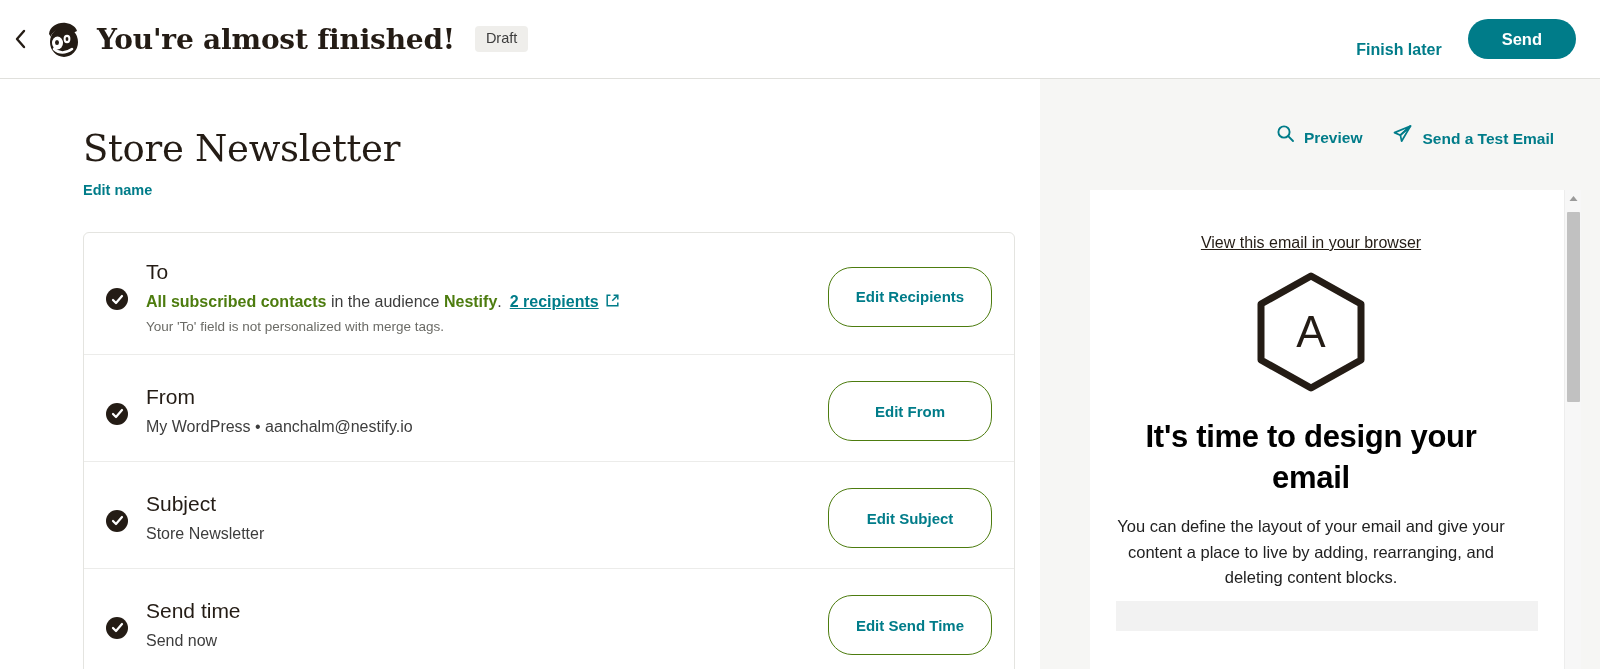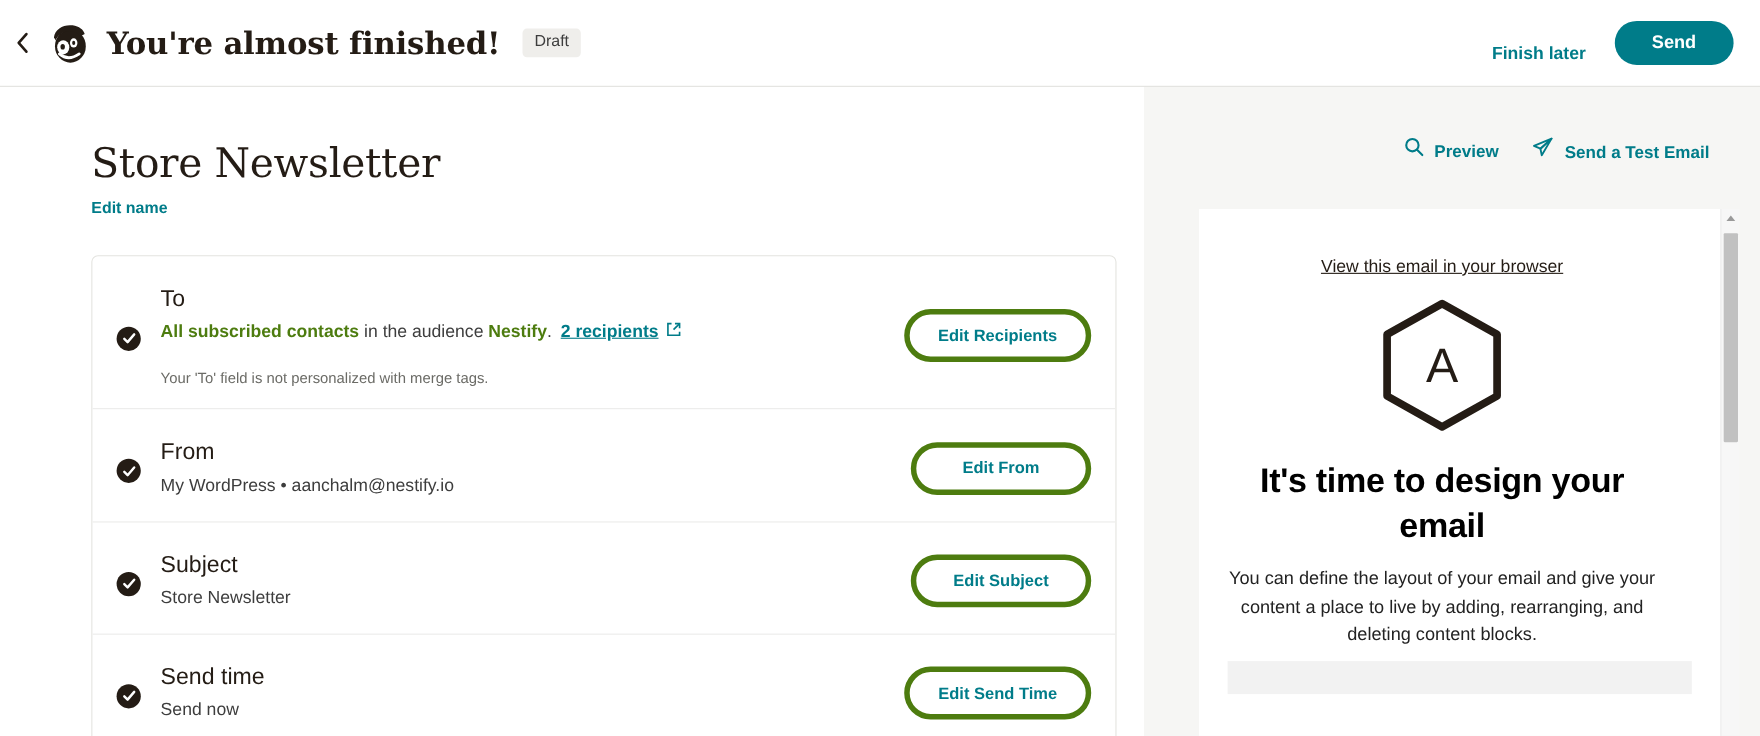--- a/index.html
+++ b/index.html
@@ -94,34 +94,34 @@
   .row-body { margin-left: 18px; flex: 1 1 auto; }
   .row-label {
     font-size: 21px; color: #241c15; font-weight: 400;
     line-height: 1.25; margin-bottom: 5px;
   }
   .row-sub {
     font-size: 16px; color: #3d3d3d; line-height: 1.5;
   }
   .row-sub b { font-weight: 700; color: #4d7c0f; }
   .row-hint {
-    font-size: 13.5px; color: #6b6b66; margin-top: 21px;
+    font-size: 13.5px; color: #6b6b66; margin-top: 4px;
   }
   .recipients-link {
     color: #007c89; font-weight: 600; text-decoration: underline;
     cursor: pointer; margin-left: 8px;
   }
   .ext-icon { margin-left: 6px; vertical-align: -1px; cursor: pointer; }
   .edit-btn {
     flex: 0 0 auto; align-self: center;
-    border: 5px solid #4d7c0f; border-radius: 24px;
+    border: 1px solid #4d7c0f; border-radius: 24px;
     background: #ffffff; color: #007c89;
     font-family: "Liberation Sans", sans-serif;
     font-size: 15px; font-weight: 700;
-    padding: 0 26px; height: 48px; min-width: 164px;
+    padding: 0 26px; height: 60px; min-width: 164px;
     cursor: pointer;
     display: flex; align-items: center; justify-content: center;
   }
 
   
   .right-pane {
     position: absolute; top: 79px; left: 1040px;
     width: 560px; height: 590px;
     background: #f6f6f4;
   }

